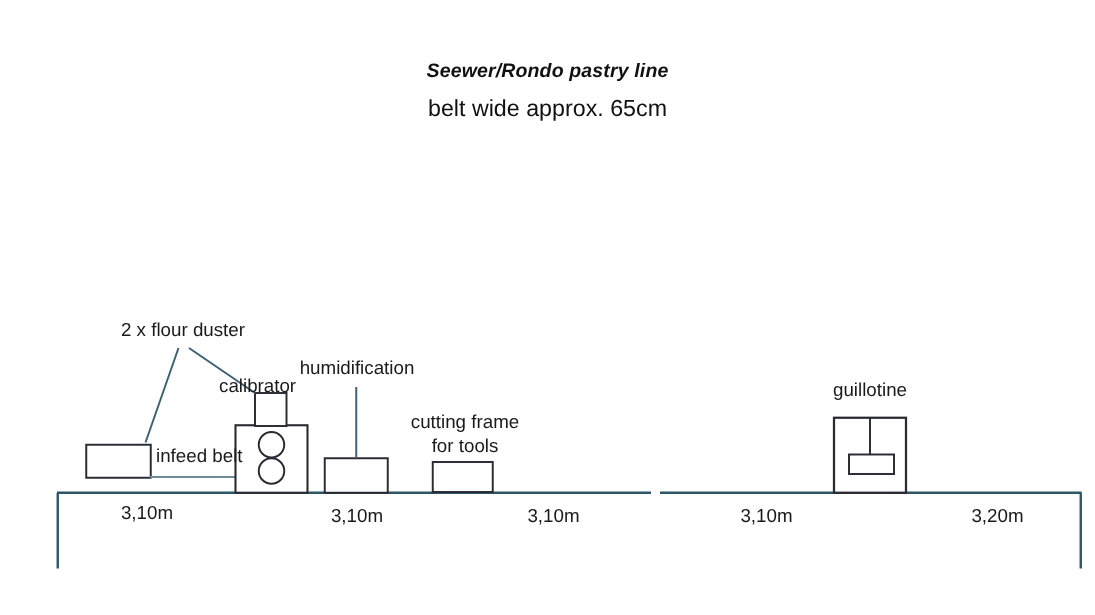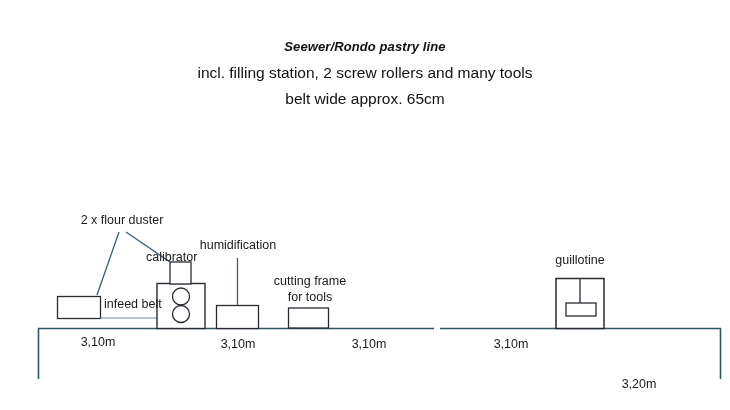--- a/index.html
+++ b/index.html
@@ -48,21 +48,20 @@
   }
   .wm-gear{ position:absolute; left:0px; top:1px; }
 </style>
 </head>
 <body>
 
 <div id="stage">
 
   <div class="title-block">
     <div class="line t1">Seewer/Rondo pastry line</div>
-    <div class="line t3">incl. filling station, 2 screw rollers and many tools</div>
     <div class="line t4">belt wide approx. 65cm</div>
   </div>
 
   <svg id="drawing" viewBox="0 0 730 410">
 
     <line x1="38" y1="328.5" x2="434" y2="328.5" stroke="#2d5666" stroke-width="1.6"></line>
 
     <line x1="440" y1="328.5" x2="721" y2="328.5" stroke="#2d5666" stroke-width="1.6"></line>
 
     <line x1="38.5" y1="328.5" x2="38.5" y2="379" stroke="#2d5666" stroke-width="1.6"></line>
@@ -103,16 +102,16 @@
 
   <div class="lbl lbl-center" style="left:310px; top:274px;">cutting frame</div>
   <div class="lbl lbl-center" style="left:310px; top:290px;">for tools</div>
 
   <div class="lbl lbl-center" style="left:580px; top:253px;">guillotine</div>
 
   <div class="dim" style="left:98px;  top:335px;">3,10m</div>
   <div class="dim" style="left:238px; top:337px;">3,10m</div>
   <div class="dim" style="left:369px; top:337px;">3,10m</div>
   <div class="dim" style="left:511px; top:337px;">3,10m</div>
-  <div class="dim" style="left:639px; top:337px;margin-top:40px;">3,20m</div>
+  <div class="dim" style="left:665px; top:337px;">3,20m</div>
 
 
 </div>
 
 </body></html>

